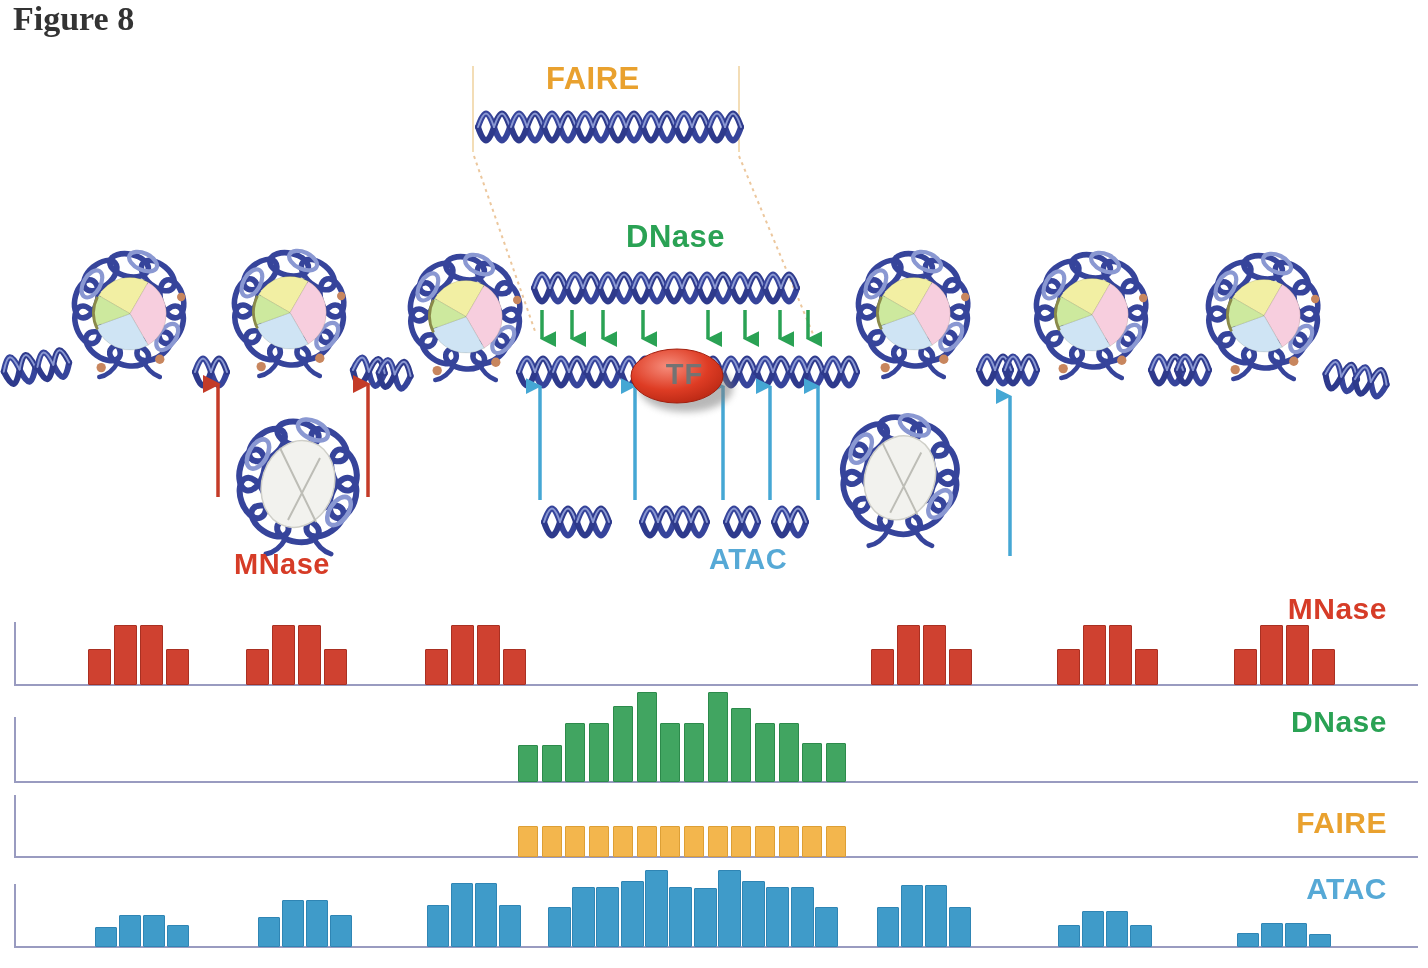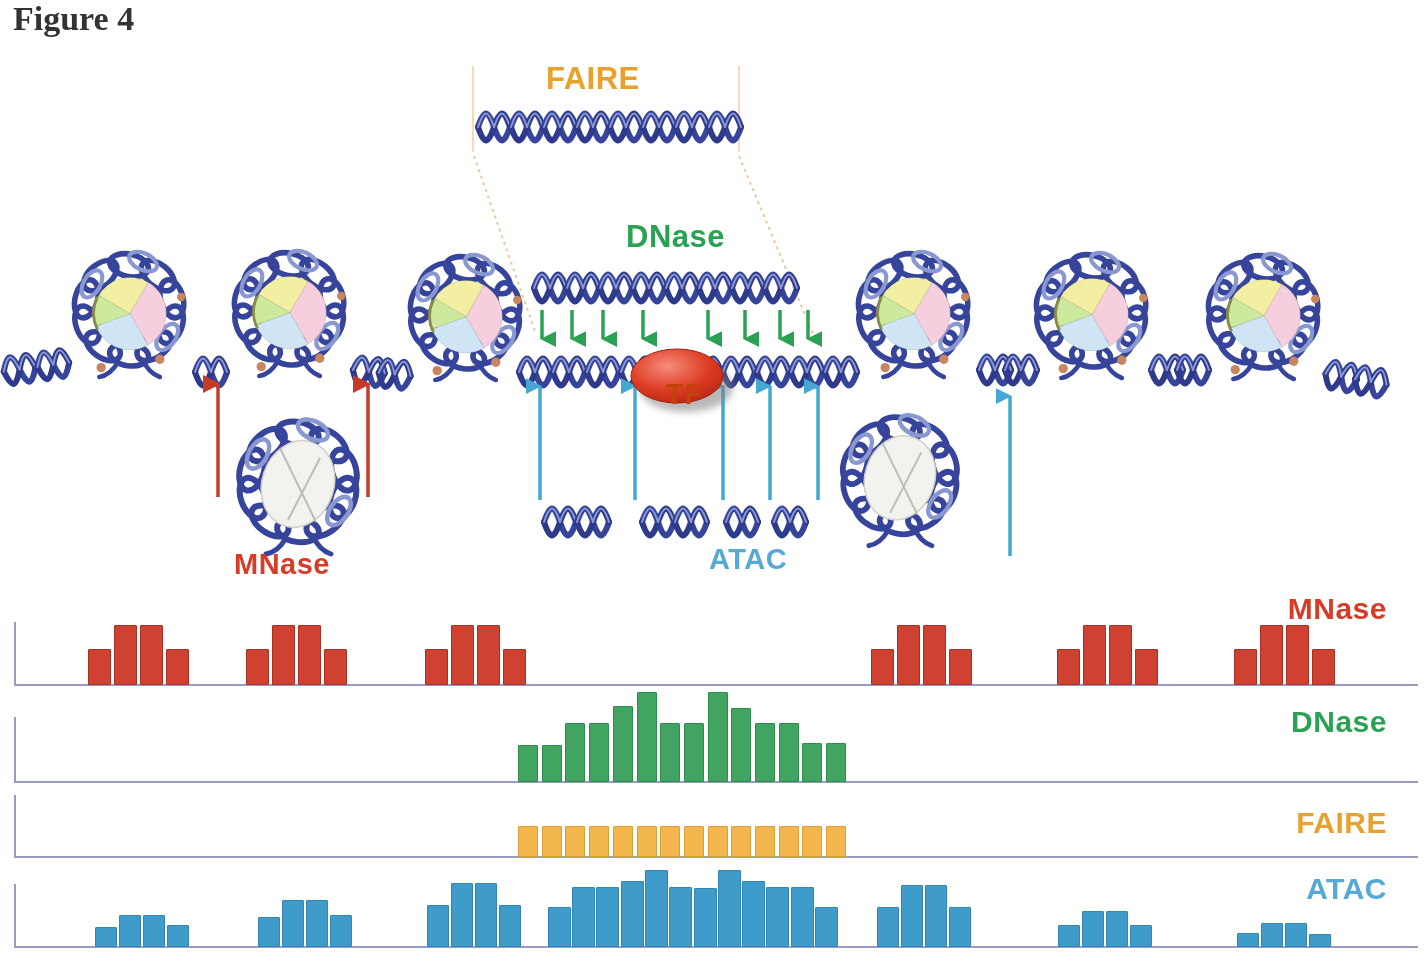--- a/index.html
+++ b/index.html
@@ -7,34 +7,34 @@
        font-family:"Liberation Sans",sans-serif;}
   #title{position:absolute;left:13px;top:0px;font-family:"Liberation Serif",serif;
          font-weight:bold;font-size:34px;color:#333;}
   #art{position:absolute;left:0;top:0;}
   .lbl{position:absolute;font-weight:bold;letter-spacing:.5px;}
   #faire-label{left:546px;top:61px;font-size:31px;}
   #dnase-label{left:626px;top:219px;font-size:31px;}
   #mnase-label{left:234px;top:548px;font-size:29px;}
   #atac-label{left:709px;top:543px;font-size:29px;}
   #tf-label{position:absolute;left:631px;top:358px;width:107px;text-align:center;
-            font-size:29px;font-weight:bold;color:#c2410c;letter-spacing:1px;margin-top:20px;}
+            font-size:29px;font-weight:bold;color:#737373;letter-spacing:1px;}
   .track{position:absolute;left:0;width:1428px;}
   .axis{position:absolute;left:14px;right:10px;top:0;bottom:0;
         border-left:2px solid #999bc0;border-bottom:2px solid #999bc0;}
   .bars{position:absolute;left:0;right:0;top:0;bottom:0;}
   .bar{position:absolute;bottom:1px;border-radius:1px;}
   .track-label{position:absolute;right:41px;font-size:30px;font-weight:bold;letter-spacing:.5px;}
 </style>
 </head>
 <body>
 
 <div id="fig">
 
-  <div id="title">Figure 4</div>
+  <div id="title">Figure 8</div>
 
   <svg id="art" width="1428" height="600" viewBox="0 0 1428 600">
     <defs>
       <radialGradient id="tfg" cx="40%" cy="32%" r="80%">
         <stop offset="0%" stop-color="#f68d7c"></stop>
         <stop offset="55%" stop-color="#de3c24"></stop>
         <stop offset="100%" stop-color="#b02310"></stop>
       </radialGradient>
       <filter id="soft" x="-40%" y="-40%" width="180%" height="180%">
         <feGaussianBlur stdDeviation="3.5"></feGaussianBlur>

